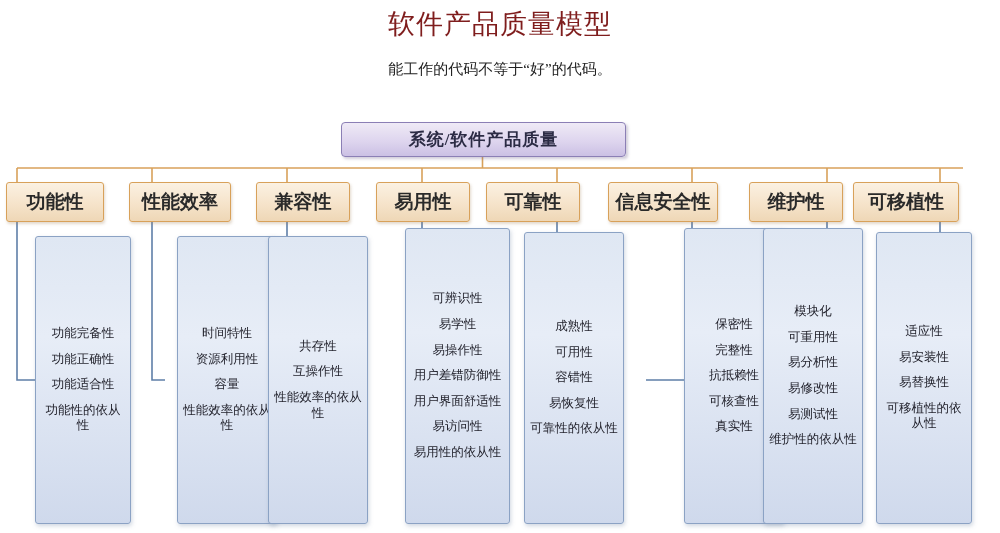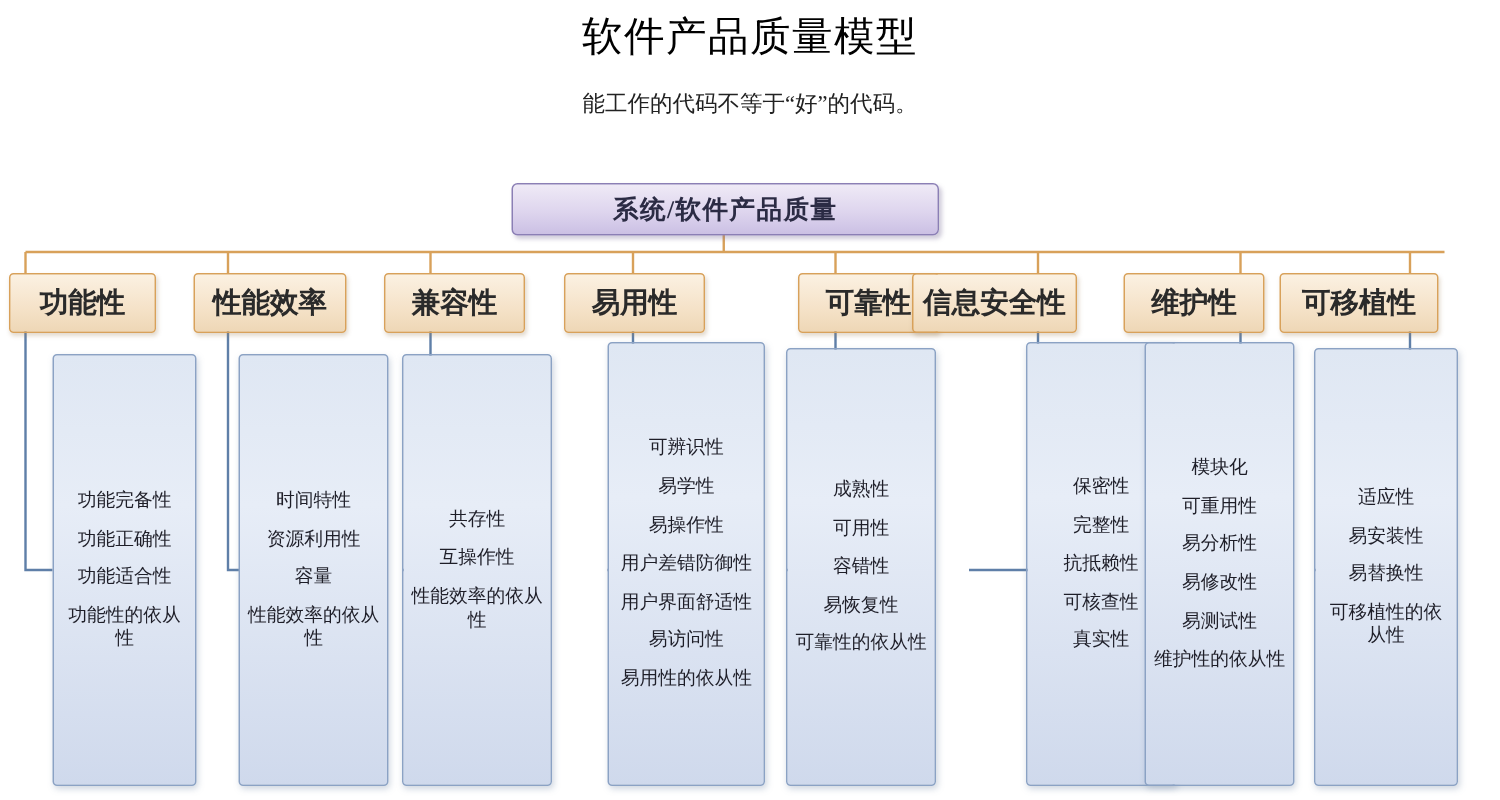--- a/index.html
+++ b/index.html
@@ -11,21 +11,21 @@
     overflow:hidden;
     position:relative;
   }
   #title{
     position:absolute;
     top:6px;left:0;width:1000px;
     text-align:center;
     font-family:"Liberation Serif", serif;
     font-size:27px;
     letter-spacing:1px;
-    color:#000000;
+    color:#7f1d1d;
   }
   #subtitle{
     position:absolute;
     top:60px;left:0;width:1000px;
     text-align:center;
     font-family:"Liberation Serif", serif;
     font-size:15px;
     color:#222;
   }
   
@@ -121,21 +121,21 @@
 <div class="sub-panel" style="left:35px;top:236px;width:96px;height:288px;">
   <div class="sub-item">功能完备性</div>
   <div class="sub-item">功能正确性</div>
   <div class="sub-item">功能适合性</div>
   <div class="sub-item">功能性的依从性</div>
 </div>
 
 <div class="cat-head" style="left:129px;top:182px;width:100px;">
   <span>性能效率</span>
 </div>
-<div class="sub-panel" style="left:159px;top:236px;width:100px;height:288px;align-items:center;">
+<div class="sub-panel" style="left:177px;top:236px;width:100px;height:288px;align-items:center;">
   <div class="sub-item">时间特性</div>
   <div class="sub-item">资源利用性</div>
   <div class="sub-item">容量</div>
   <div class="sub-item">性能效率的依从性</div>
 </div>
 
 <div class="cat-head" style="left:256px;top:182px;width:92px;">
   <span>兼容性</span>
 </div>
 <div class="sub-panel" style="left:268px;top:236px;width:100px;height:288px;">
@@ -150,21 +150,21 @@
 <div class="sub-panel" style="left:405px;top:228px;width:105px;height:296px;">
   <div class="sub-item">可辨识性</div>
   <div class="sub-item">易学性</div>
   <div class="sub-item">易操作性</div>
   <div class="sub-item">用户差错防御性</div>
   <div class="sub-item">用户界面舒适性</div>
   <div class="sub-item">易访问性</div>
   <div class="sub-item">易用性的依从性</div>
 </div>
 
-<div class="cat-head" style="left:486px;top:182px;width:92px;margin-left:46px;">
+<div class="cat-head" style="left:486px;top:182px;width:92px;">
   <span>可靠性</span>
 </div>
 <div class="sub-panel" style="left:524px;top:232px;width:100px;height:292px;">
   <div class="sub-item">成熟性</div>
   <div class="sub-item">可用性</div>
   <div class="sub-item">容错性</div>
   <div class="sub-item">易恢复性</div>
   <div class="sub-item">可靠性的依从性</div>
 </div>
 

